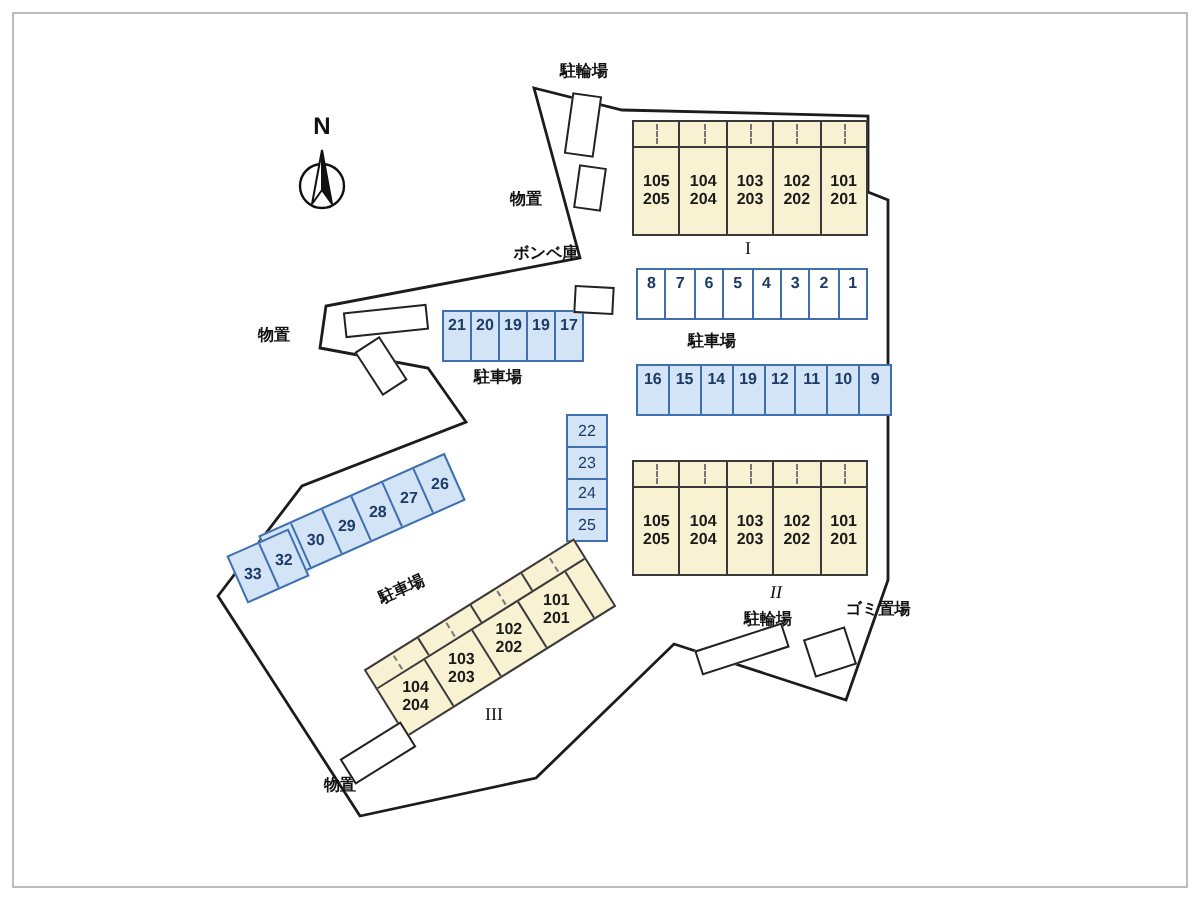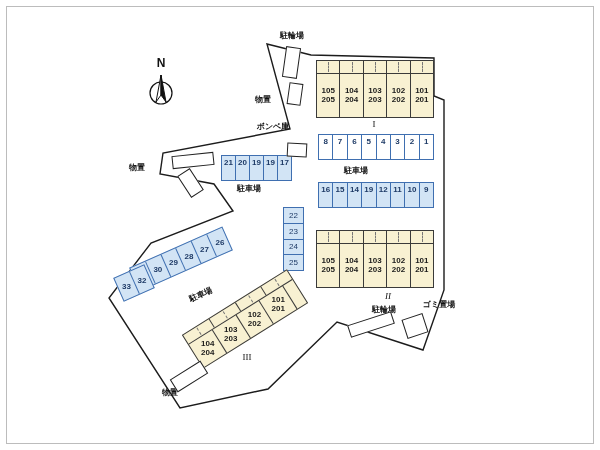--- a/index.html
+++ b/index.html
@@ -98,21 +98,21 @@
     <div class="pcell"><span>6</span></div>
     <div class="pcell"><span>5</span></div>
     <div class="pcell"><span>4</span></div>
     <div class="pcell"><span>3</span></div>
     <div class="pcell"><span>2</span></div>
     <div class="pcell"><span>1</span></div>
   </div>
 
   <div class="abs jp" style="left:338px;top:166px;width:36px;">駐車場</div>
 
-  <div class="abs prow fill-blue" style="left:318px;top:182px;width:116px;height:26px;justify-content:space-between;">
+  <div class="abs prow fill-blue" style="left:318px;top:182px;width:128px;height:26px;justify-content:space-between;">
     <div class="pcell"><span>16</span></div>
     <div class="pcell"><span>15</span></div>
     <div class="pcell"><span>14</span></div>
     <div class="pcell"><span>19</span></div>
     <div class="pcell"><span>12</span></div>
     <div class="pcell"><span>11</span></div>
     <div class="pcell"><span>10</span></div>
     <div class="pcell"><span>9</span></div>
   </div>
 

